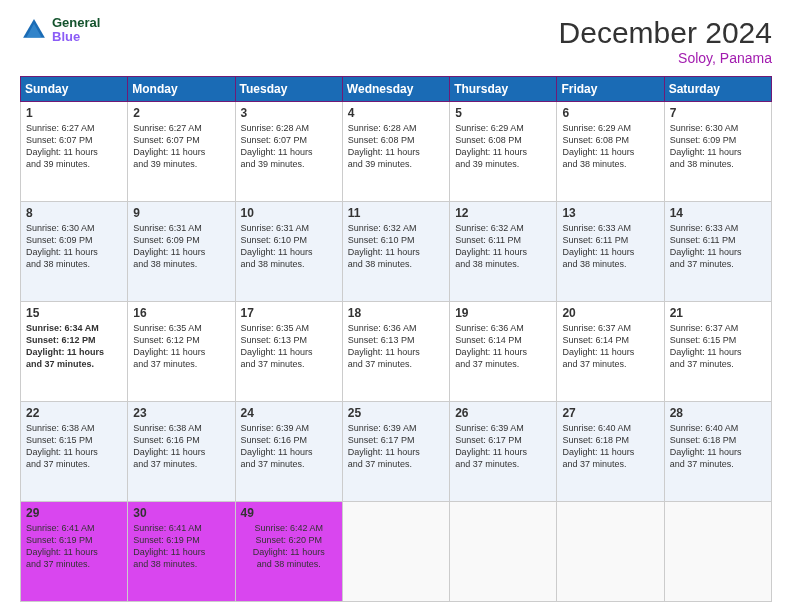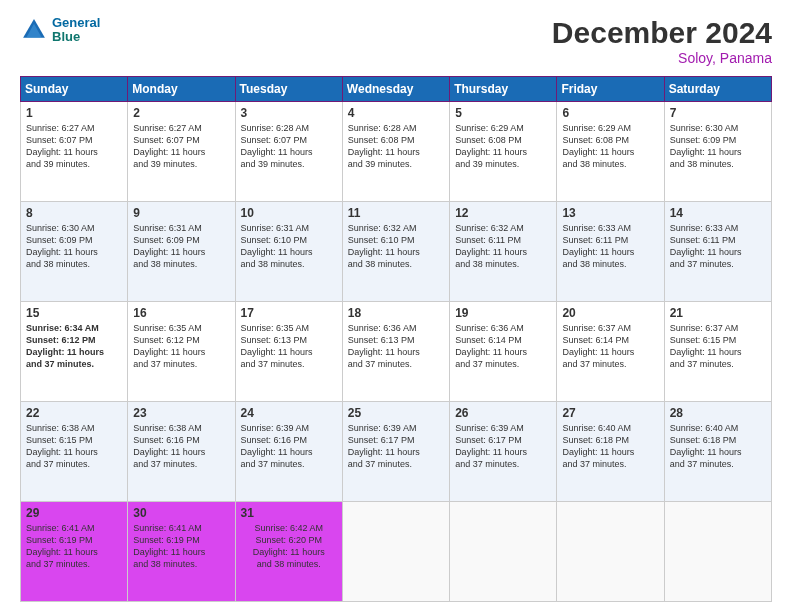--- a/index.html
+++ b/index.html
@@ -28,32 +28,32 @@
       align-items: center;
       gap: 4px;
     }
     .logo-text {
       font-size: 13px;
       font-weight: bold;
       color: #333;
       line-height: 1.1;
     }
     .logo-text span {
-      color: #0369a1;
+      color: #14532d;
     }
     .logo-icon {
       width: 28px;
       height: 28px;
     }
     .title-block {
       text-align: right;
     }
     .month-title {
       font-size: 30px;
-      font-weight: bold;
+      font-weight: normal;
       color: #333;
     }
     .location {
       font-size: 14px;
       color: #a21caf;
     }
     .calendar {
       flex: 1;
       border: 1px solid #ccc;
       border-collapse: collapse;
@@ -104,21 +104,21 @@
 
 <div class="page">
   <div class="header">
     <div class="logo">
       <svg class="logo-icon" viewBox="0 0 36 36">
         <polygon points="18,4 32,28 4,28" fill="#1a6bb5"></polygon>
         <polygon points="18,10 28,28 8,28" fill="#4a9de0" opacity="0.5"></polygon>
       </svg>
       <div class="logo-text">
         <div><span>General</span></div>
-        <div><span style="color:#0f766e">Blue</span></div>
+        <div><span style="color:#8b5cf6">Blue</span></div>
       </div>
     </div>
     <div class="title-block">
       <div class="month-title">December 2024</div>
       <div class="location">Soloy, Panama</div>
     </div>
   </div>
 
   <table class="calendar">
     <thead>
@@ -346,21 +346,21 @@
 and 37 minutes.</div>
           </td>
           <td>
             <span class="day-num">30</span>
             <div class="day-info" style="white-space: pre-line;">Sunrise: 6:41 AM
 Sunset: 6:19 PM
 Daylight: 11 hours
 and 38 minutes.</div>
           </td>
           <td>
-            <span class="day-num">31</span>
+            <span class="day-num">49</span>
             <div class="day-info" style="white-space: pre-line; text-align: center;">Sunrise: 6:42 AM
 Sunset: 6:20 PM
 Daylight: 11 hours
 and 38 minutes.</div>
           </td>
           <td class="empty"></td>
           <td class="empty"></td>
           <td class="empty"></td>
           <td class="empty"></td>
         </tr>

